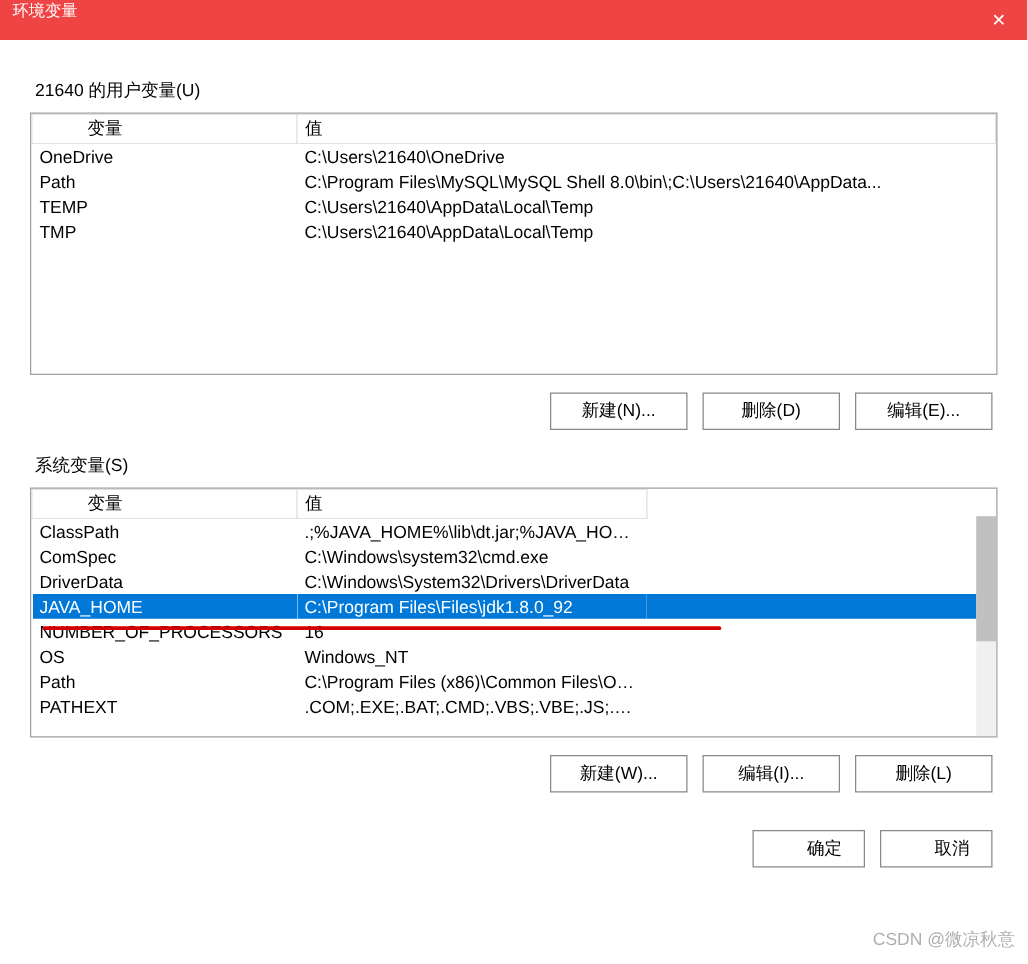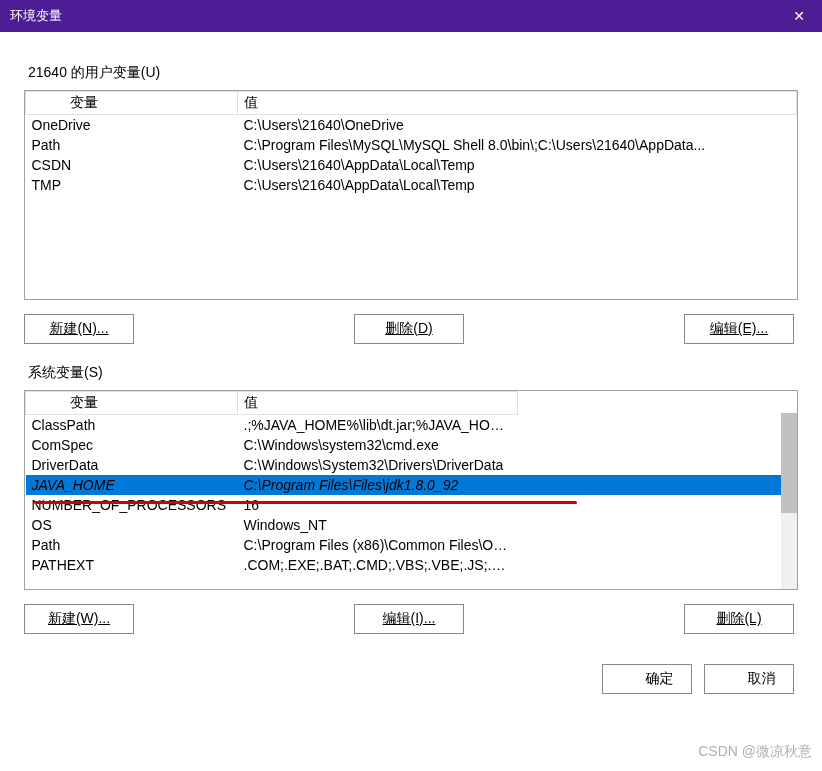--- a/index.html
+++ b/index.html
@@ -1,32 +1,32 @@
 <!DOCTYPE html>
 <html><head>
   <meta charset="utf-8">
   <style>
     * { box-sizing: border-box; margin: 0; padding: 0; }
     body { font-family: "Microsoft YaHei", "Segoe UI", Arial, sans-serif; font-size: 14px; background: #fff; width: 822px; height: 771px; overflow: hidden; position: relative; }
-    .title-bar { height: 32px; background: #4c1d95; color: #fff; display: flex; align-items: center; justify-content: space-between; padding: 0 0 0 10px; }
+    .title-bar { height: 32px; background: #ef4444; color: #fff; display: flex; justify-content: space-between; padding: 0 0 0 10px; }
     .title-bar .title { font-size: 13px; }
     .close-btn { width: 46px; height: 32px; display: flex; align-items: center; justify-content: center; color: #fff; font-size: 14px; cursor: pointer; }
     .content { padding: 20px 24px 16px 24px; }
     .section-label { font-size: 14px; margin: 12px 0 8px 4px; }
     .table-container { border: 1px solid #a0a0a0; background: #fff; overflow-y: auto; position: relative; }
     .user-table-container { height: 210px; }
     .sys-table-container { height: 200px; }
     table { width: 100%; border-collapse: collapse; table-layout: fixed; }
     thead { background: #fff; }
     thead th { text-align: left; font-weight: normal; border: 1px solid #e0e0e0; padding: 2px 6px; font-size: 14px; background: #fff; position: sticky; top: 0; }
     thead th:first-child { width: 212px; padding-left: 44px; }
     tbody td { padding: 2px 6px; font-size: 14px; white-space: nowrap; overflow: hidden; text-overflow: ellipsis; }
     tbody tr.selected { background: #0078d7; color: #fff; }
-    tbody tr.selected td { color: #000000; font-style: italic; }
-    .button-row { display: flex; justify-content: space-between; gap: 12px; margin: 14px 4px 20px 0; text-decoration: underline; }
+    tbody tr.selected td { color: #ffffff; }
+    .button-row { display: flex; justify-content: flex-end; gap: 12px; margin: 14px 4px 20px 0; }
     .button-row button, .footer-row button { min-width: 110px; height: 30px; padding: 0 16px; background: #fff; border: 1px solid #888; font-size: 14px; font-family: inherit; cursor: pointer; }
     .footer-row { display: flex; justify-content: flex-end; gap: 12px; margin: 30px 4px 0 0; }
     .footer-row button { min-width: 90px; padding-left: 41px; }
     .scrollbar-track { position: absolute; right: 0; top: 22px; bottom: 0; width: 16px; background: #f0f0f0; }
     .scrollbar-thumb { position: absolute; right: 0; top: 22px; width: 16px; height: 100px; background: #c0c0c0; }
     .watermark { position: absolute; right: 10px; bottom: 10px; color: rgba(120,120,120,0.6); font-size: 14px; pointer-events: none; }
     .red-underline { position: relative; }
     .red-underline::after { content: ""; position: absolute; left: 8px; right: 220px; bottom: -9px; height: 3px; background: #d40000; border-radius: 2px; }
   </style>
 </head>
@@ -53,21 +53,21 @@
       <tbody id="user-tbody">
           <tr>
             <td>OneDrive</td>
             <td>C:\Users\21640\OneDrive</td>
           </tr>
           <tr>
             <td>Path</td>
             <td>C:\Program Files\MySQL\MySQL Shell 8.0\bin\;C:\Users\21640\AppData...</td>
           </tr>
           <tr>
-            <td>CSDN</td>
+            <td>TEMP</td>
             <td>C:\Users\21640\AppData\Local\Temp</td>
           </tr>
           <tr>
             <td>TMP</td>
             <td>C:\Users\21640\AppData\Local\Temp</td>
           </tr>
         </tbody>
     </table>
   </div>
   <div class="button-row">

